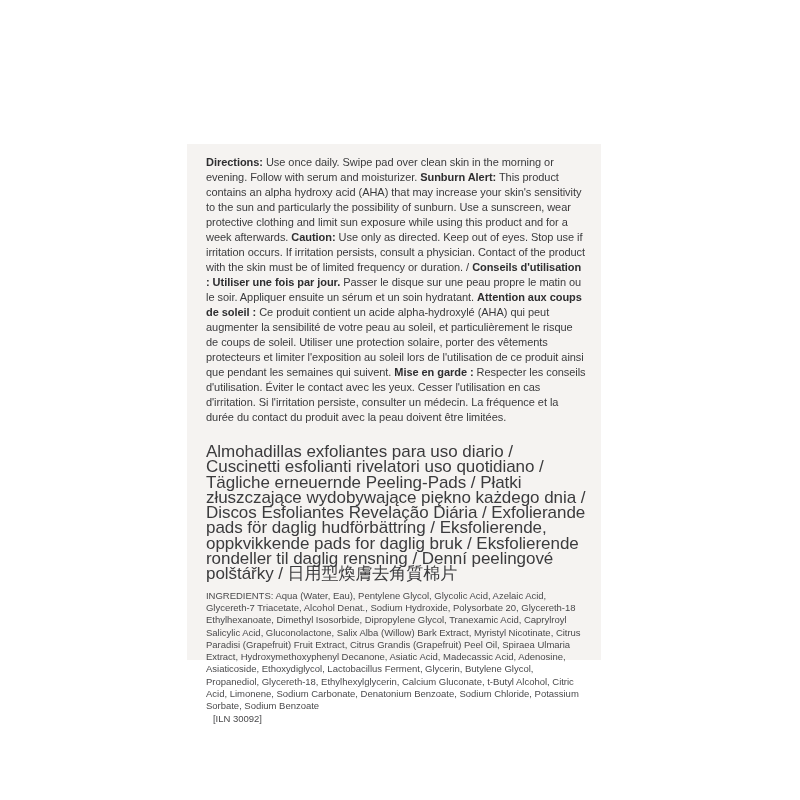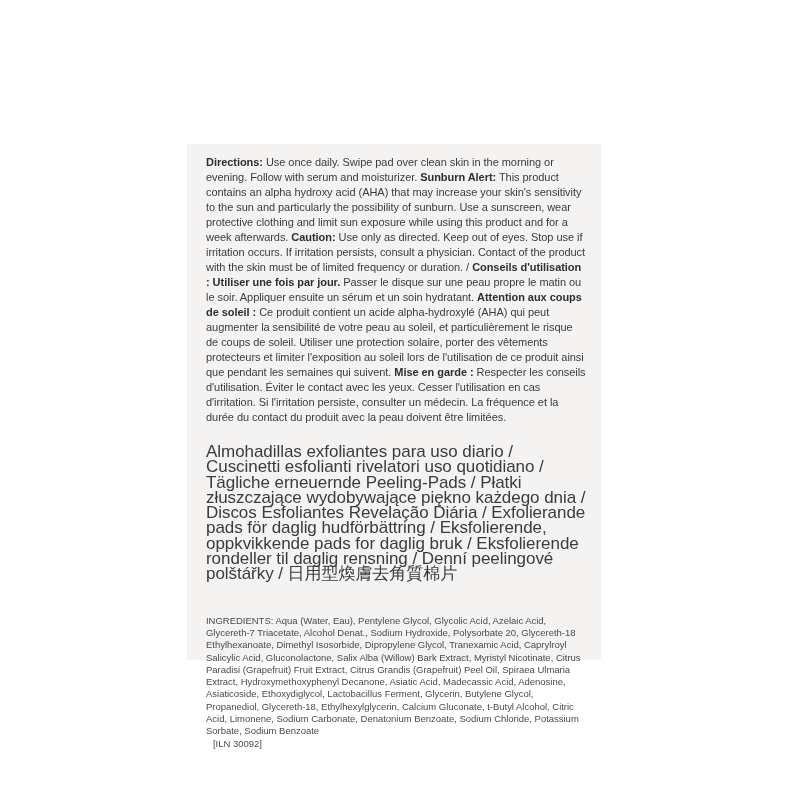--- a/index.html
+++ b/index.html
@@ -42,21 +42,21 @@
   }
   #directions-block {
     margin-top: 0;
   }
   #languages-block {
     margin-top: 19px;
     font-size: 17px;
     line-height: 15.3px;
   }
   #ingredients-block {
-    margin-top: 33px;
+    margin-top: 8px;
     font-size: 9.5px;
     line-height: 12.3px;
     color: #4a4a4c;
     letter-spacing: -0.02px;
   }
   #iln-code {
     font-size: 9.5px;
     line-height: 12.3px;
     color: #4a4a4c;
     padding-left: 7px;

